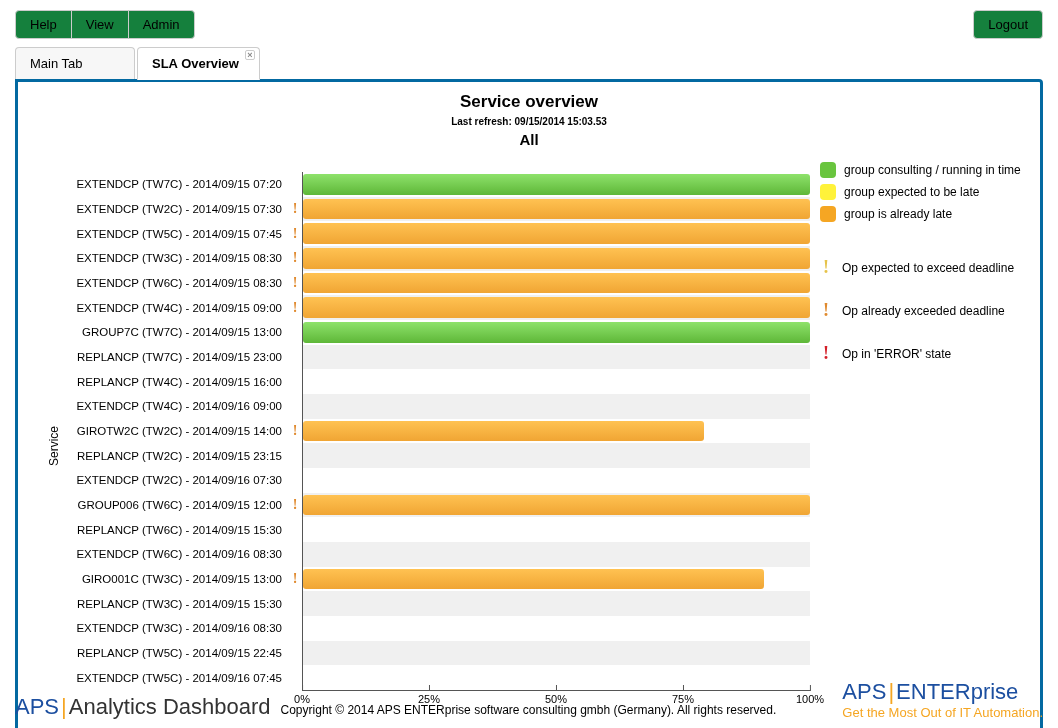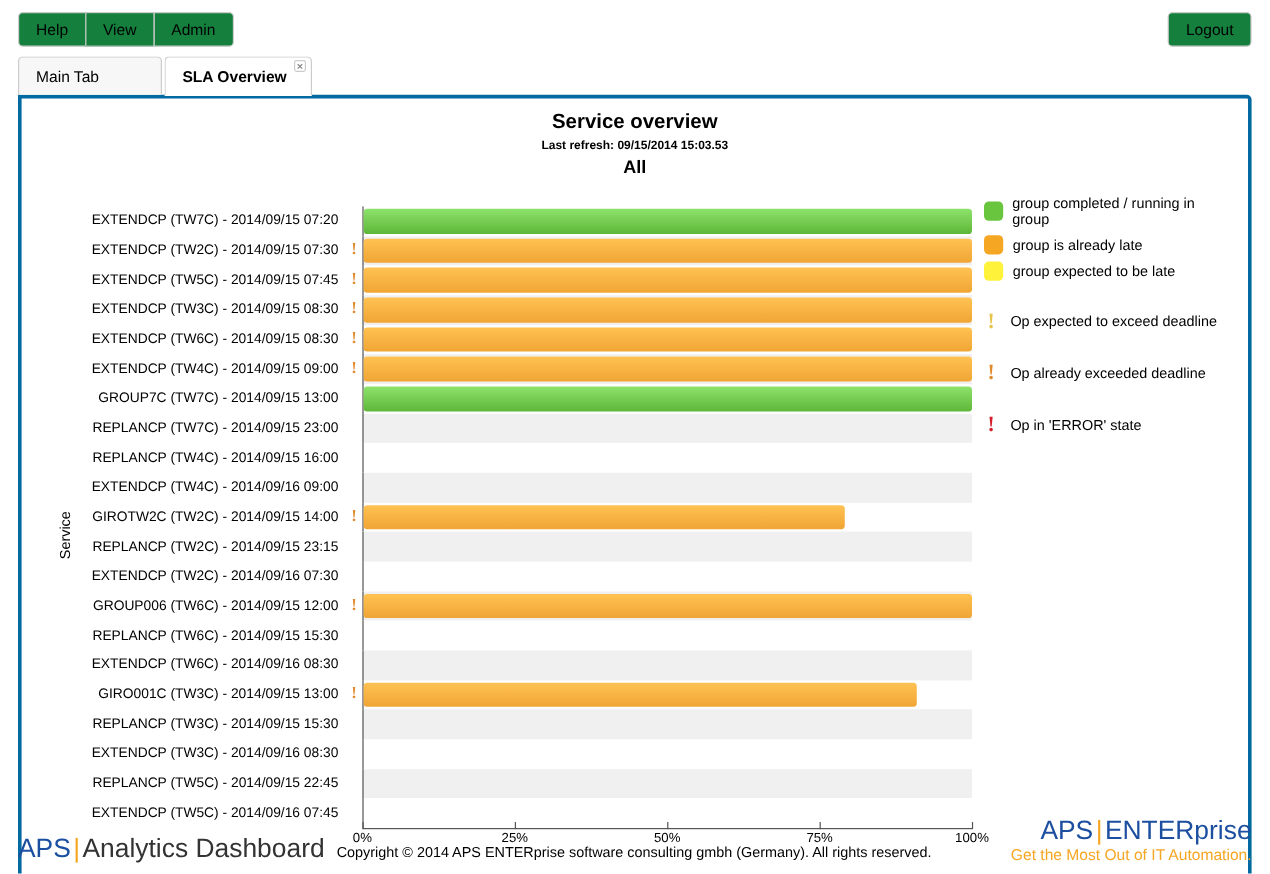--- a/index.html
+++ b/index.html
@@ -201,21 +201,21 @@
     left:15px; right:15px; bottom:8px;
     display:flex;
     justify-content: space-between;
     align-items: flex-end;
   }
   .footer-left { display:flex; align-items:baseline; gap:4px;}
   .brand { font-size: 22px; color:#1c4fa0; }
   .brand .sep { color:#f5a623; margin:0 2px;}
   .brand2 { color:#333;}
   .copyright { font-size:12px; margin-left:6px;margin-top:28px;}
-  .footer-right { text-align:right; }
+  .footer-right { text-align:left; }
   .footer-brand { font-size:22px; color:#1c4fa0; }
   .footer-brand .sep { color:#f5a623; margin:0 2px;}
   .footer-tag { font-size:13px; color:#f5a623; }
 </style>
 </head>
 <body>
 
 <div class="toolbar">
   <div class="toolbar-left btn-group">
     <button class="btn">Help</button>
@@ -371,29 +371,29 @@
         <div class="x-tick" style="left: 25%;"><span>25%</span></div>
         <div class="x-tick" style="left: 50%;"><span>50%</span></div>
         <div class="x-tick" style="left: 75%;"><span>75%</span></div>
         <div class="x-tick" style="left: 100%;"><span>100%</span></div>
       </div>
   </div>
 
   <div class="legend" id="legend">
       <div class="legend-row">
         <div class="swatch green"></div>
-        <div>group completed / running in group</div>
+        <div>group consulting / running in time</div>
+      </div>
+      <div class="legend-row">
+        <div class="swatch yellow"></div>
+        <div>group expected to be late</div>
       </div>
       <div class="legend-row">
         <div class="swatch orange"></div>
         <div>group is already late</div>
-      </div>
-      <div class="legend-row">
-        <div class="swatch yellow"></div>
-        <div>group expected to be late</div>
       </div>
     </div>
   <div class="legend2" id="legend2">
       <div class="legend2-row">
         <div class="bang" style="color: rgb(230, 195, 74);">!</div>
         <div>Op expected to exceed deadline</div>
       </div>
       <div class="legend2-row">
         <div class="bang" style="color: rgb(224, 138, 46);">!</div>
         <div>Op already exceeded deadline</div>

